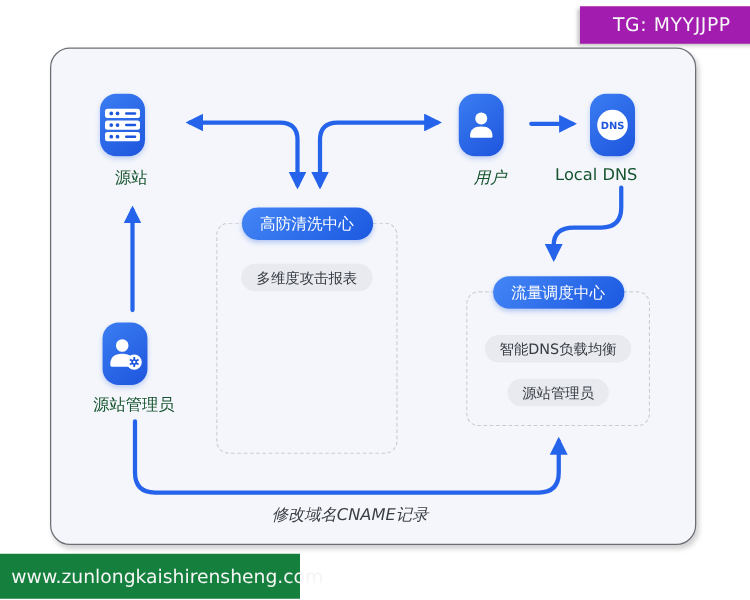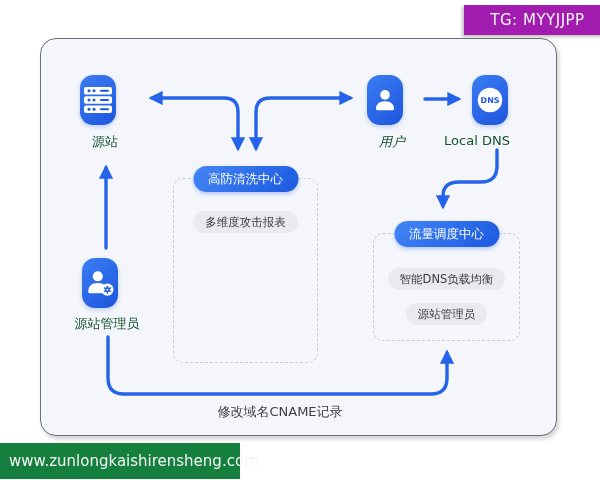--- a/index.html
+++ b/index.html
@@ -38,21 +38,21 @@
                  background:linear-gradient(135deg,#4486f6 0%,#1b58e0 100%);
                  color:#ffffff; font-size:12.5px; display:flex; align-items:center;
                  box-shadow:0 2px 4px rgba(27,88,224,0.3); z-index:7; }
   .pill { height:22px; padding:0 12px; border-radius:11px; background:#e8eaef;
           color:#363b42; font-size:11.5px; display:flex; align-items:center;
           white-space:nowrap; }
   .box-scrub { left:173px; top:178px; width:145px; height:185px; padding-top:32px; gap:1px; }
   .box-traffic { left:373px; top:233px; width:147px; height:108px; padding-top:34px; gap:13px; }
 
   .cname-note { position:absolute; left:180px; top:403px; width:200px; z-index:6;
-                text-align:center; font-size:13px; color:#3a3f45; }
+                text-align:center; font-size:13px; color:#3a3f45;font-style:italic; }
 
   
   .watermark { position:absolute; left:0; top:443px; width:240px; height:36px;
                background:#15803d; color:#f5f5f5; font-size:15px; z-index:8;
                display:flex; align-items:center; padding-left:9px; white-space:nowrap; }
 </style>
 </head>
 <body>
 
 <div class="stage">

